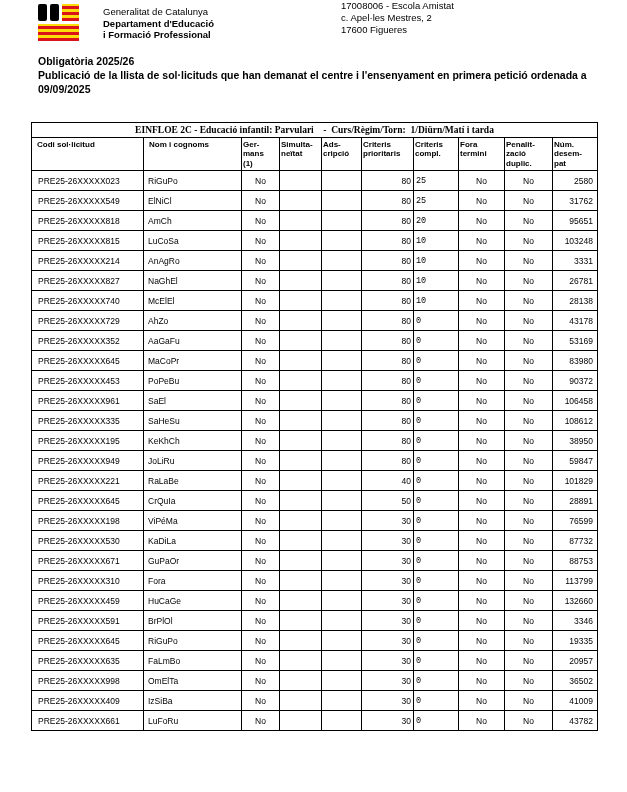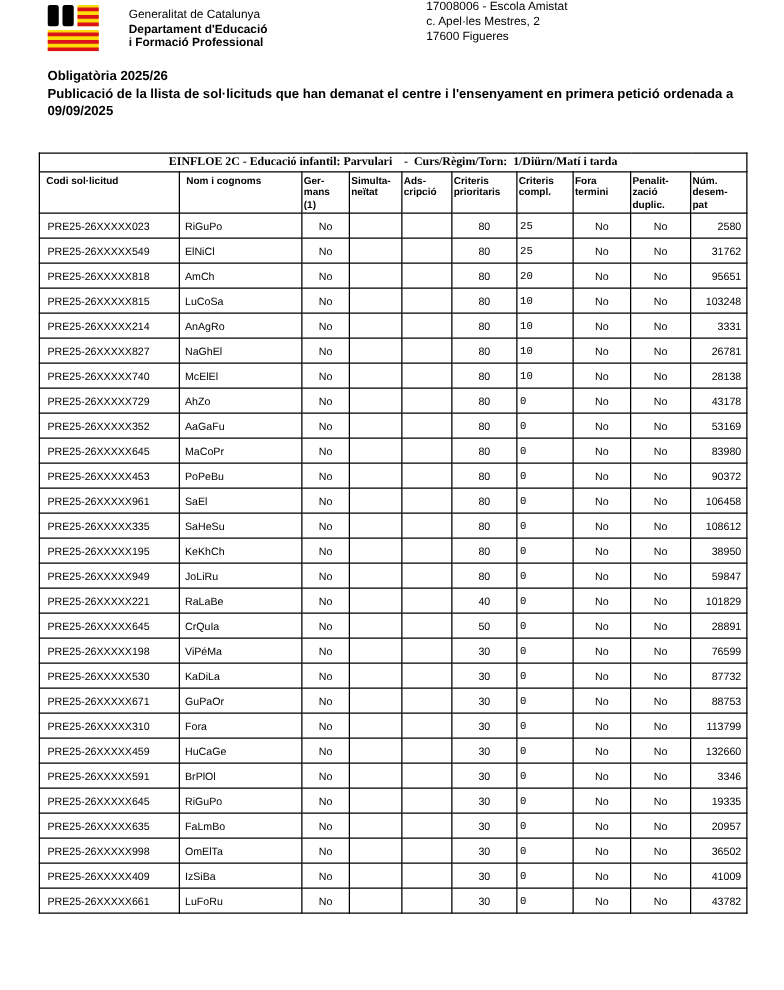--- a/index.html
+++ b/index.html
@@ -18,21 +18,21 @@
 
   table { position:absolute; top:122px; left:31px; border-collapse:collapse; table-layout:fixed; background:#fff; }
   th, td { border:1px solid #000; overflow:hidden; }
   th.group-th { font-size:9.5px; font-weight:bold; text-align:center; height:15px; white-space:pre; padding:1px 2px;font-family:Liberation Serif, serif; }
   th.colh { font-size:8px; font-weight:bold; text-align:left; vertical-align:top; padding:2px 1px; white-space:pre-line; line-height:1.18; height:32px; }
   th.colh.h-left { text-align:left; padding-left:5px; }
   td { font-size:8.5px; height:20px; vertical-align:middle; padding:0 2px; }
   td.c-code   { text-align:left; padding-left:6px; }
   td.c-name   { text-align:left; padding-left:4px; }
   td.c-center { text-align:center; }
-  td.c-prio   { text-align:center; }
+  td.c-prio   { text-align:right; }
   td.c-compl  { text-align:left; padding-right:9px;font-family:Liberation Mono, monospace; }
   td.c-num    { text-align:right; padding-right:4px; }
 </style>
 </head>
 <body>
 
 <div class="page">
 
   <div class="header-left">
     <div class="logo">

